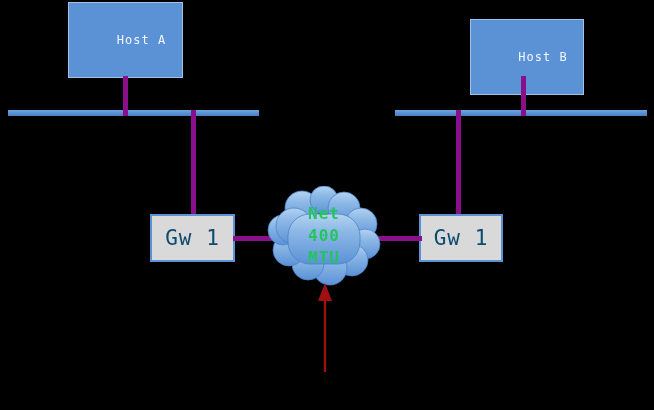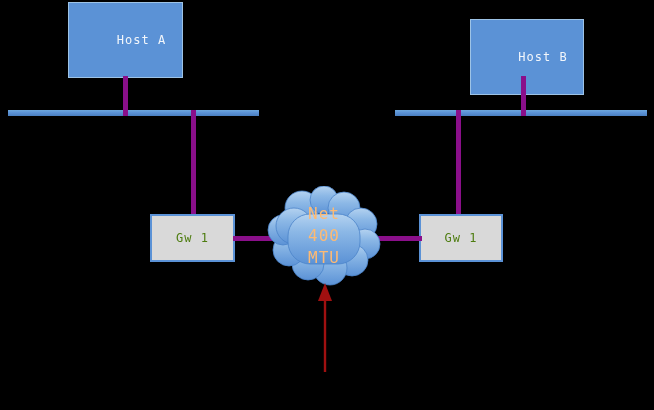--- a/index.html
+++ b/index.html
@@ -38,22 +38,22 @@
   .gw-box {
     position: absolute;
     background: #d9d9d9;
     border: 2px solid #5b92d6;
     box-sizing: border-box;
     display: flex;
     align-items: center;
     justify-content: center;
   }
   .gw-label {
-    color: #4d7c0f;
-    font-size: 12px;
+    color: #0c4a6e;
+    font-size: 21px;
     letter-spacing: 1px;
     white-space: pre;
   }
 
   
   .bus {
     position: absolute;
     height: 6px;
     background: linear-gradient(to bottom, #6ea8dd 0%, #5b92d6 45%, #4a7fc0 100%);
   }
@@ -83,25 +83,26 @@
     top: 0;
     width: 100%;
     height: 100%;
     display: flex;
     flex-direction: column;
     align-items: center;
     justify-content: center;
     pointer-events: none;
   }
   .cloud-line {
-    color: #fdba74;
+    color: #22c55e;
     font-size: 16px;
     line-height: 22px;
     letter-spacing: 1px;
     white-space: pre;
+    font-weight: bold;
   }
 
   
   .arrow-wrap {
     position: absolute;
   }
 </style>
 </head>
 <body>
 

